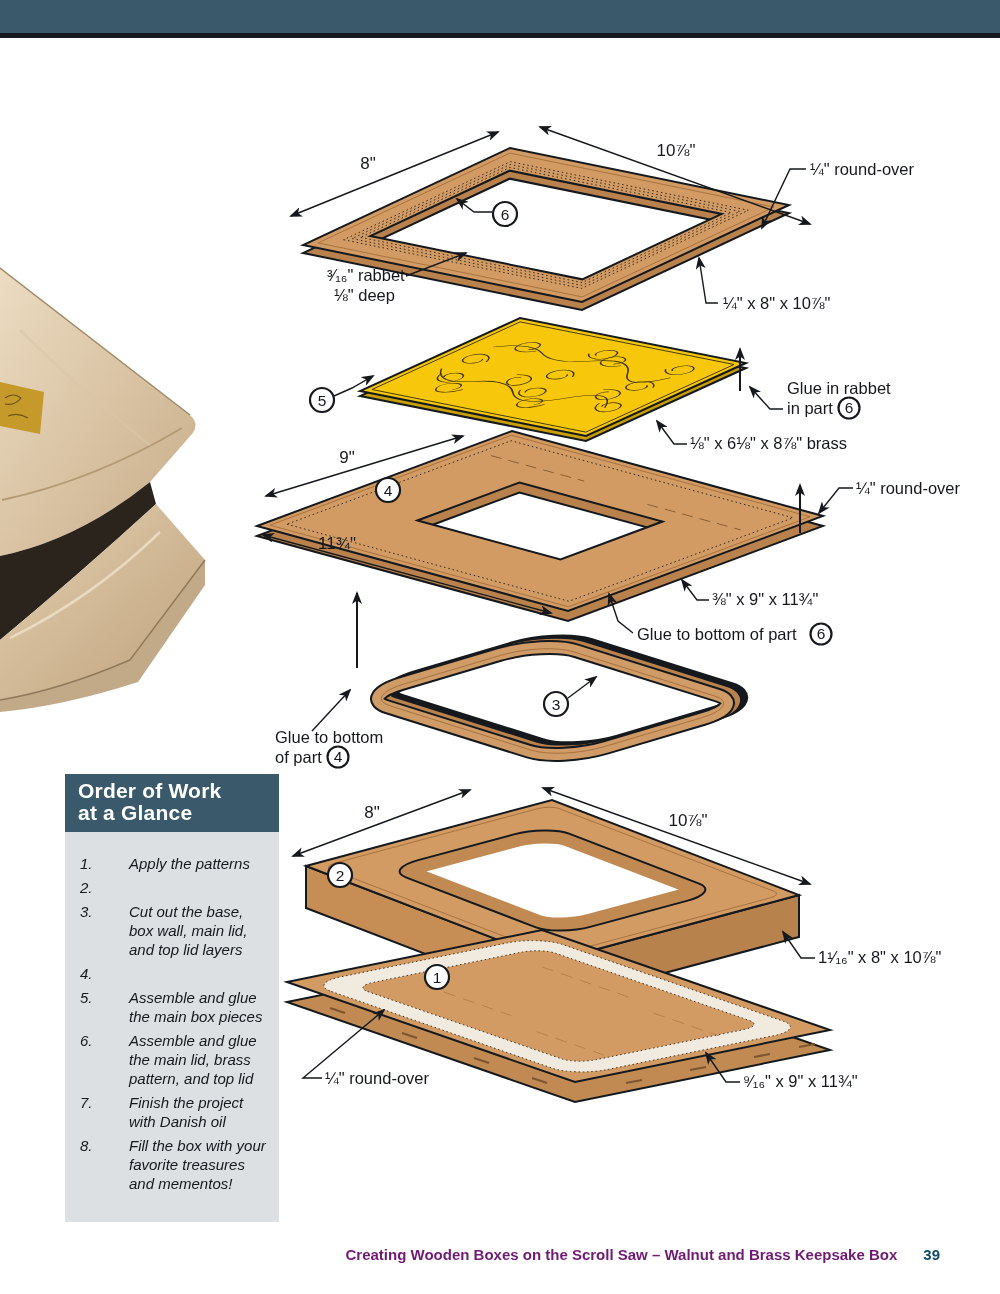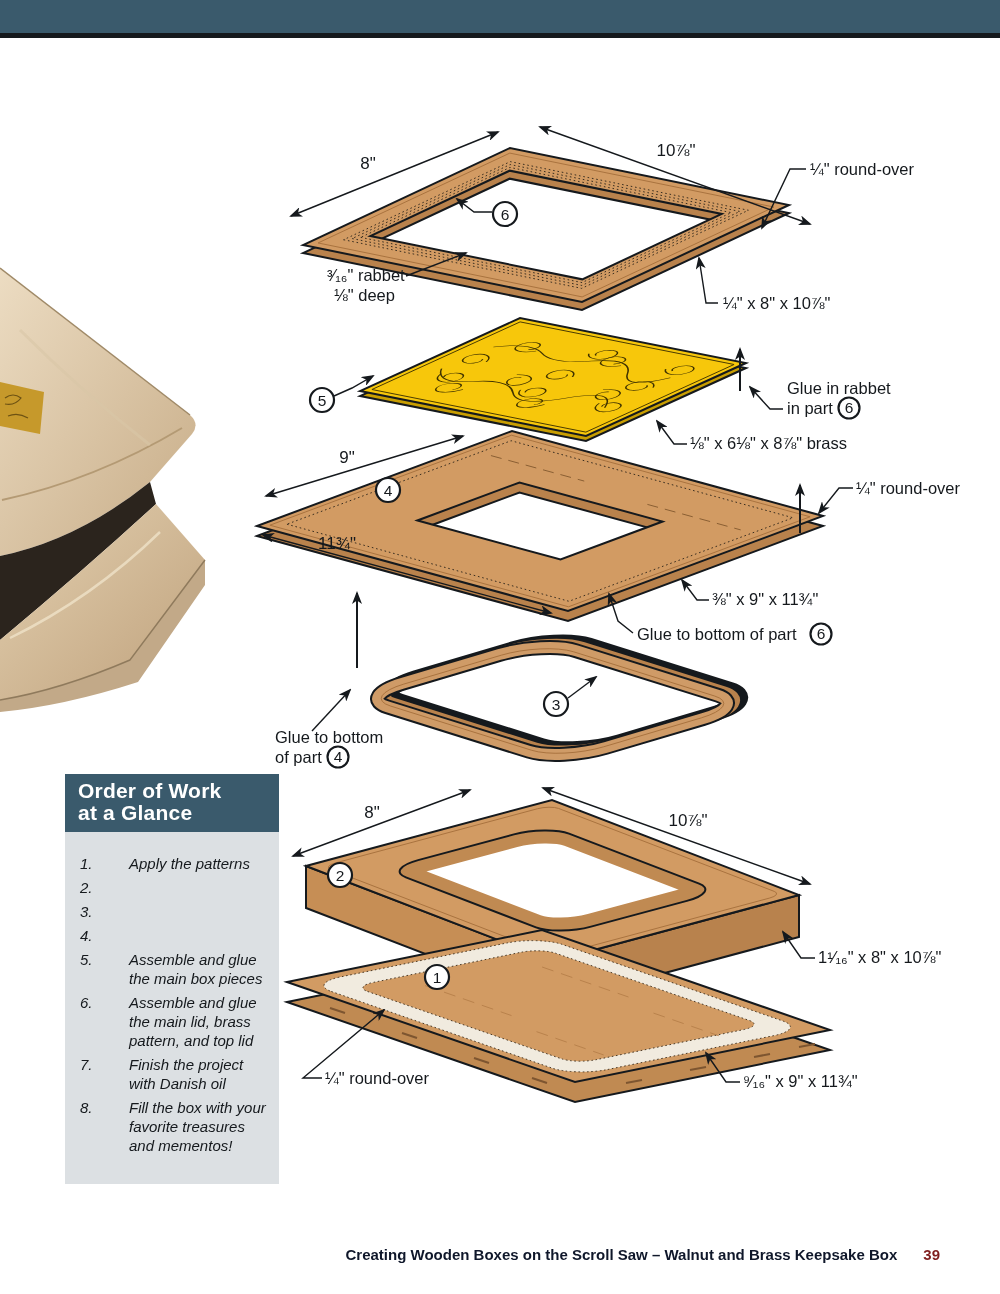--- a/index.html
+++ b/index.html
@@ -14,22 +14,22 @@
   
   .sidebar{position:absolute;left:65px;top:774px;width:214px;}
   .sidebar-header{background:#3A5A6C;color:#ffffff;font-weight:bold;font-size:21px;line-height:22px;padding:6px 8px 8px 13px;letter-spacing:.2px;}
   .sidebar-body{background:#DCE0E3;padding:22px 8px 24px 15px;}
   .step{display:flex;font-style:italic;font-size:15px;line-height:19px;color:#15191d;margin-bottom:5px;}
   .step-num{flex:none;width:18px;}
   .step-text{flex:1;padding-left:2px;margin-left:29px;}
 
   
   .footer{position:absolute;top:1246px;left:0;width:940px;text-align:right;font-size:15px;font-weight:bold;}
-  .footer-title{color:#0f172a;}
-  .footer-page{color:#7f1d1d;margin-left:26px;}
+  .footer-title{color:#701a75;}
+  .footer-page{color:#0c4a6e;margin-left:26px;}
 
   
   text{fill:#15191d;}
   .lbl{font-size:16.5px;}
   .dim{font-size:17px;}
   .circnum{font-size:15.5px;text-anchor:middle;}
   .ldr{stroke:#15191d;stroke-width:1.4;fill:none;}
   .dimline{stroke:#15191d;stroke-width:1.4;fill:none;}
   .varrow{stroke:#15191d;stroke-width:2;fill:none;}
   .partcirc{fill:#ffffff;stroke:#15191d;stroke-width:2.2;}
@@ -284,20 +284,21 @@
   <div class="sidebar-body">
     <div class="step">
       <span class="step-num">1.</span>
       <span class="step-text">Apply the patterns</span>
     </div>
     <div class="step">
       <span class="step-num">2.</span>
     </div>
     <div class="step">
       <span class="step-num">3.</span>
+      <span class="step-text">Cut out the base, box wall, main lid, and top lid layers</span>
     </div>
     <div class="step">
       <span class="step-num">4.</span>
     </div>
     <div class="step">
       <span class="step-num">5.</span>
       <span class="step-text">Assemble and glue the main box pieces</span>
     </div>
     <div class="step">
       <span class="step-num">6.</span>

